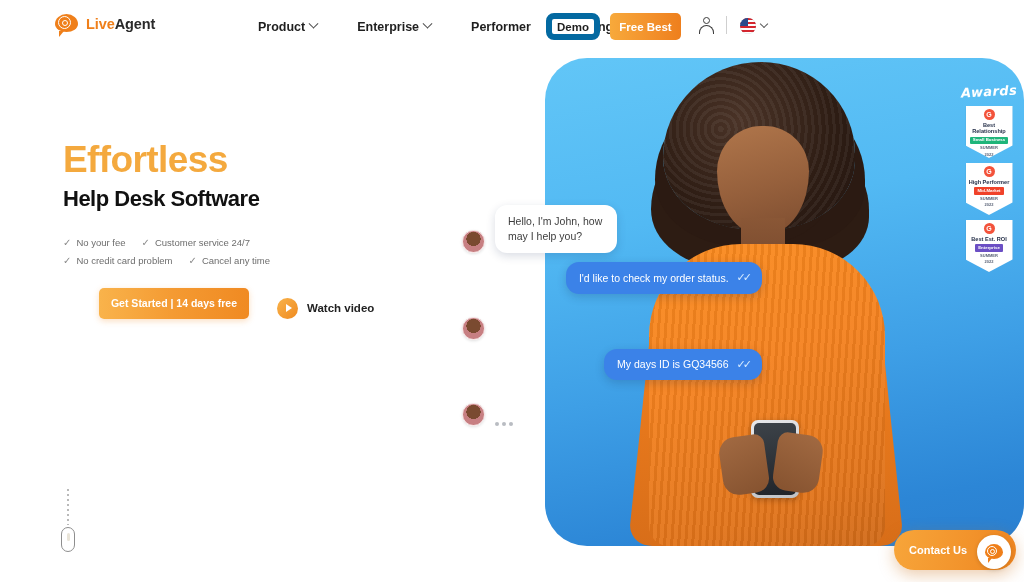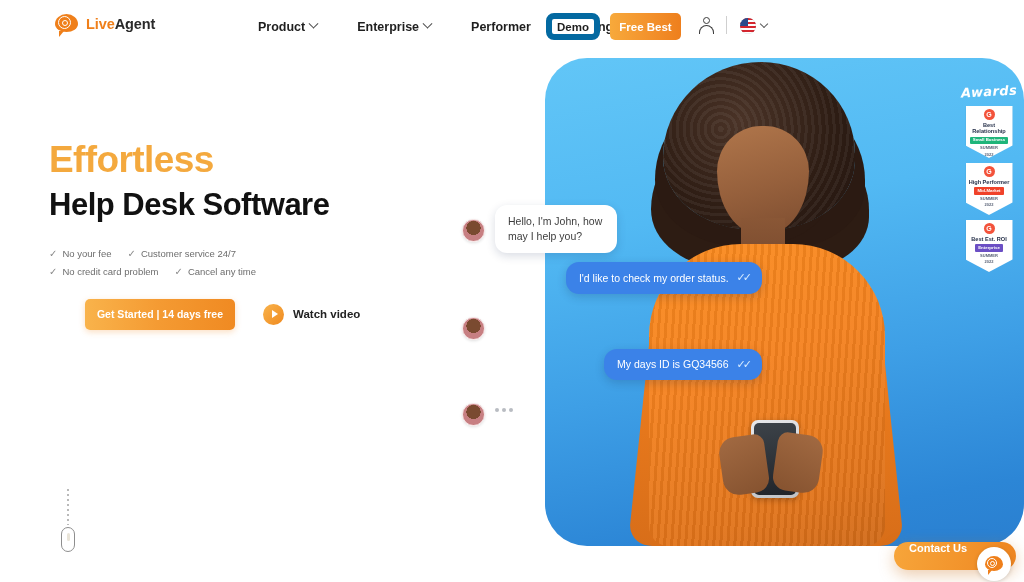--- a/index.html
+++ b/index.html
@@ -74,32 +74,32 @@
   .flag {
     width:16px; height:16px; border-radius:50%; overflow:hidden; position:relative;
     background:repeating-linear-gradient(180deg,#d5262f 0 2px,#fff 2px 4px);
     box-shadow:0 0 0 .5px rgba(0,0,0,.12) inset;
   }
   .flag-canton { position:absolute; left:0; top:0; width:8px; height:8px; background:#2a4a8c; }
   .caret-sm { width:6px; height:6px; border-right:1.5px solid #555; border-bottom:1.5px solid #555;
     transform:rotate(45deg) translate(-1.5px,-1.5px); }
 
   
-  .hero-left { position:absolute; left:49px; top:140px; width:420px; }
+  .hero-left { position:absolute; left:63px; top:140px; width:420px; }
   .h-line1 { font-size:37px; font-weight:700; color:#F4A93E; line-height:1.08; letter-spacing:-.6px; }
-  .h-line2 { font-size:31px; font-weight:700; color:#111; line-height:1.22; letter-spacing:-.5px; margin-top:6px; }
+  .h-line2 { font-size:22px; font-weight:700; color:#111; line-height:1.22; letter-spacing:-.5px; margin-top:6px; }
   .sub { margin-top:22px; font-size:15px; color:#3c3c3c; line-height:1.55; width:372px; }
 
   .checks { margin-top:24px; }
   .check-row { display:flex; align-items:center; margin-bottom:7px; }
   .chk { display:flex; align-items:center; font-size:9.5px; color:#6d6d6d; white-space:nowrap; }
   .chk .tick { margin-right:5px; color:#8a8a8a; font-size:10px; }
   .chk + .chk { margin-left:16px; }
 
-  .cta-row { margin-top:22px; display:flex; align-items:center;padding-left:36px; }
+  .cta-row { margin-top:22px; display:flex; align-items:flex-end;padding-left:36px; }
   .btn-start {
     width:150px; height:31px; border:none; border-radius:5px;
     background:linear-gradient(90deg,#F9B34B 0%, #F49A32 50%, #F08A22 100%);
     color:#fff; font-size:10.5px; font-weight:700;
     display:flex; align-items:center; justify-content:center; cursor:pointer;
     box-shadow:0 2px 6px rgba(240,138,34,.28);
   }
   .watch { display:flex; align-items:center; gap:9px; margin-left:28px; cursor:pointer; }
   .play-circle {
     width:21px; height:21px; border-radius:50%;
@@ -187,21 +187,21 @@
     padding-top:3px; box-shadow:0 1px 3px rgba(0,0,0,.18);
   }
   .g2 { width:11px; height:11px; border-radius:50%; background:#F3533B; color:#fff;
         font-size:7px; font-weight:700; display:flex; align-items:center; justify-content:center; line-height:1; }
   .badge-t1 { font-size:5.6px; font-weight:700; color:#1f2a44; line-height:1.15; text-align:center; margin-top:2px; max-width:44px; }
   .badge-cat { font-size:4.4px; font-weight:700; color:#fff; line-height:1; padding:1.4px 3px; border-radius:1px; margin-top:2px; white-space:nowrap; }
   .badge-season { font-size:4px; font-weight:700; color:#5b6478; line-height:1.2; text-align:center; margin-top:2px; }
 
   
   .chat { position:absolute; left:462px; top:205px; width:300px; z-index:25; }
-  .chat-row { display:flex; align-items:flex-start; margin-bottom:9px; }
+  .chat-row { display:flex; align-items:flex-end; margin-bottom:9px; }
   .chat-row.right { justify-content:flex-end; }
   .avatar {
     width:23px; height:23px; border-radius:50%; flex:0 0 23px; margin-top:14px;
     background:radial-gradient(circle at 50% 38%, #7a4a30 0 42%, #c77f82 43% 100%);
     border:1.6px solid #f3dfe0; box-shadow:0 1px 3px rgba(0,0,0,.12);
   }
   .bubble-in {
     margin-left:10px; background:#ffffff; color:#3d3d3d;
     font-size:10.5px; line-height:1.45; border-radius:12px;
     padding:9px 13px; max-width:122px;
@@ -213,23 +213,23 @@
     padding:8px 13px; display:inline-flex; align-items:center; gap:8px;
     box-shadow:0 3px 10px rgba(20,40,80,.20);
   }
   .ticks { font-size:11px; color:#d8ecff; letter-spacing:-3px; }
   .typing { margin-left:10px; display:flex; align-items:center; gap:3px; margin-top:19px; }
   .typing span { width:4px; height:4px; border-radius:50%; background:#b9bcc2; display:block; }
 
   
   .contact {
     position:absolute; right:8px; bottom:12px; z-index:60;
-    width:122px; height:28px; border-radius:22px;
+    width:122px; height:40px; border-radius:22px;
     background:linear-gradient(100deg,#F7A53A 0%, #F2932B 60%, #ED8420 100%);
-    display:flex; align-items:flex-start; padding-left:15px; cursor:pointer;
+    display:flex; align-items:center; padding-left:15px; cursor:pointer;
     box-shadow:0 5px 16px rgba(200,110,20,.35);
   }
   .contact-label { font-size:11px; font-weight:700; color:#fff; }
   .contact-circle {
     position:absolute; right:5px; top:5px; width:34px; height:34px; border-radius:50%;
     background:#fff; display:flex; align-items:center; justify-content:center;
     box-shadow:0 1px 4px rgba(0,0,0,.16);
   }
   .cc-mark { position:relative; width:19px; height:16px; }
   .cc-bubble { position:absolute; left:0; top:0; width:18px; height:15px;

